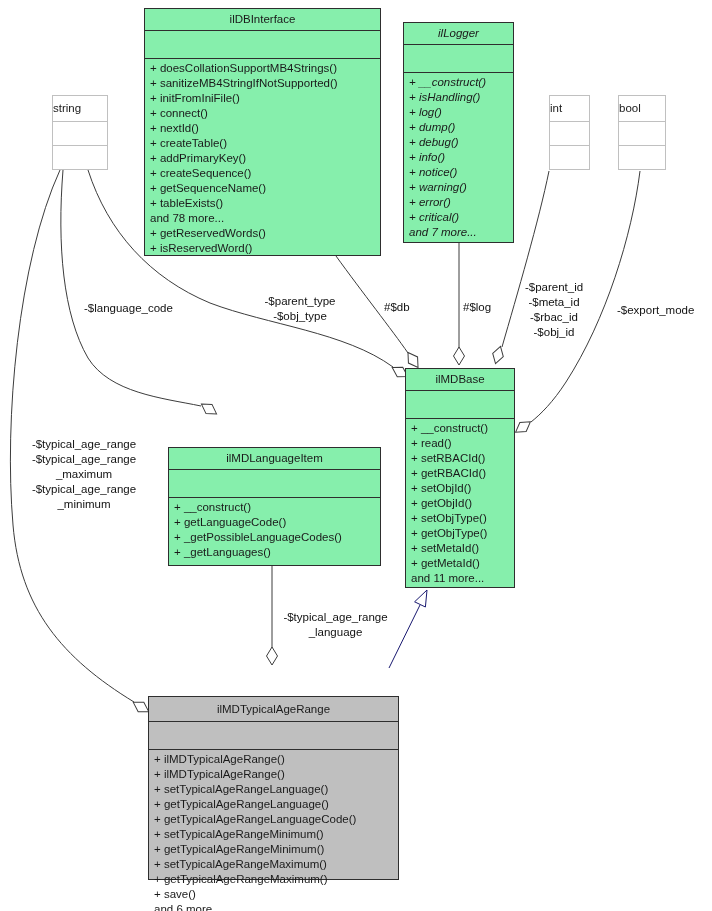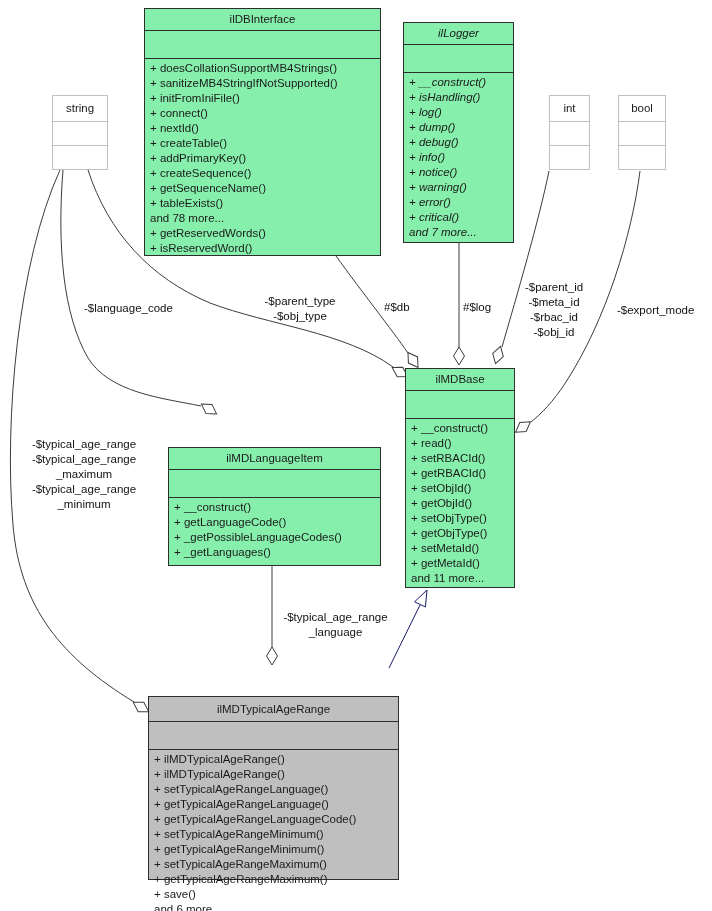--- a/index.html
+++ b/index.html
@@ -12,21 +12,21 @@
   .uml-box{position:absolute;border:1px solid #2e2e2e;background:#86efac;box-sizing:border-box;font-size:11.5px;}
   .uml-title{height:21px;line-height:21px;text-align:center;border-bottom:1px solid #2e2e2e;white-space:nowrap;overflow:hidden;}
   .uml-attrs{height:27px;border-bottom:1px solid #2e2e2e;}
   .uml-methods{padding:2px 0 0 5px;}
   .uml-methods .row{line-height:15px;white-space:nowrap;}
 
   .highlight{background:#bfbfbf;}
   .highlight .uml-title,.highlight .uml-attrs{border-color:#2e2e2e;}
 
   .type-box{position:absolute;border:1px solid #c0c0c0;background:#ffffff;box-sizing:border-box;font-size:11.5px;}
-  .type-title{height:25px;line-height:25px;text-align:center;border-bottom:1px solid #c0c0c0;}
+  .type-title{height:25px;line-height:25px;border-bottom:1px solid #c0c0c0;}
   .type-mid{height:23px;border-bottom:1px solid #c0c0c0;}
   .type-bot{height:23px;}
 
   #box-ildbinterface{left:144px;top:8px;width:237px;height:248px;}
   #box-illogger{left:403px;top:22px;width:111px;height:221px;font-style:italic;}
   #box-ilmdbase{left:405px;top:368px;width:110px;height:220px;}
   #box-ilmdlanguageitem{left:168px;top:419px;width:213px;height:119px;margin-top:28px;}
   #box-ilmdtypicalagerange{left:148px;top:696px;width:251px;height:184px;}
   #box-ilmdtypicalagerange .uml-title{height:24px;line-height:24px;}
 

